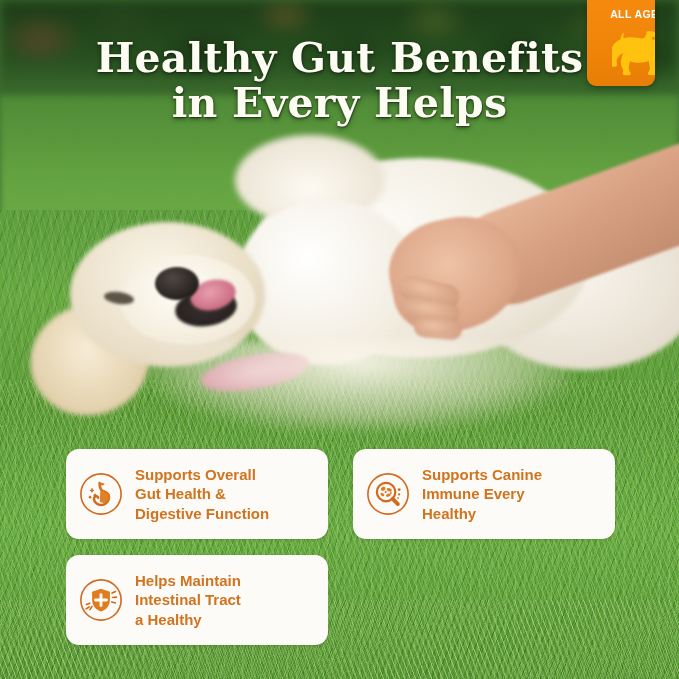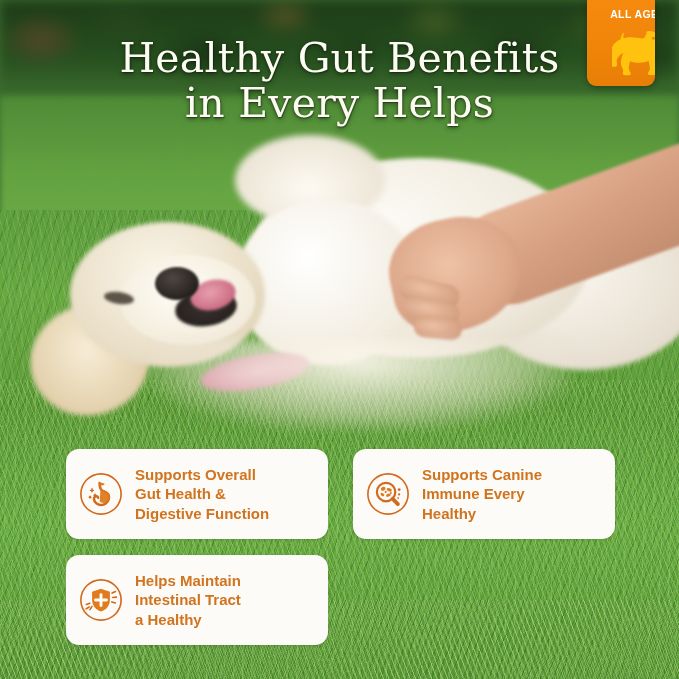--- a/index.html
+++ b/index.html
@@ -171,21 +171,21 @@
     position:absolute; left:150px; top:340px; width:420px; height:90px;
     background:radial-gradient(ellipse at 50% 25%, rgba(250,245,234,.95), rgba(238,230,214,.45) 55%, rgba(238,230,214,0) 78%);
     filter: blur(5px);
   }
 
   
   .title {
     position:absolute; left:0; top:36px; width:679px;
     text-align:center;
     font-family:"DejaVu Serif", serif;
-    font-weight:400;
+    font-weight:700;
     font-size:41px;
     line-height:45px;
     letter-spacing:.2px;
     color:#fdfcf2;
     text-shadow:
       0 2px 5px rgba(15,30,10,.55),
       0 1px 2px rgba(15,30,10,.5),
       1px 1px 0 rgba(15,30,10,.25);
     padding:0 70px;
   }

